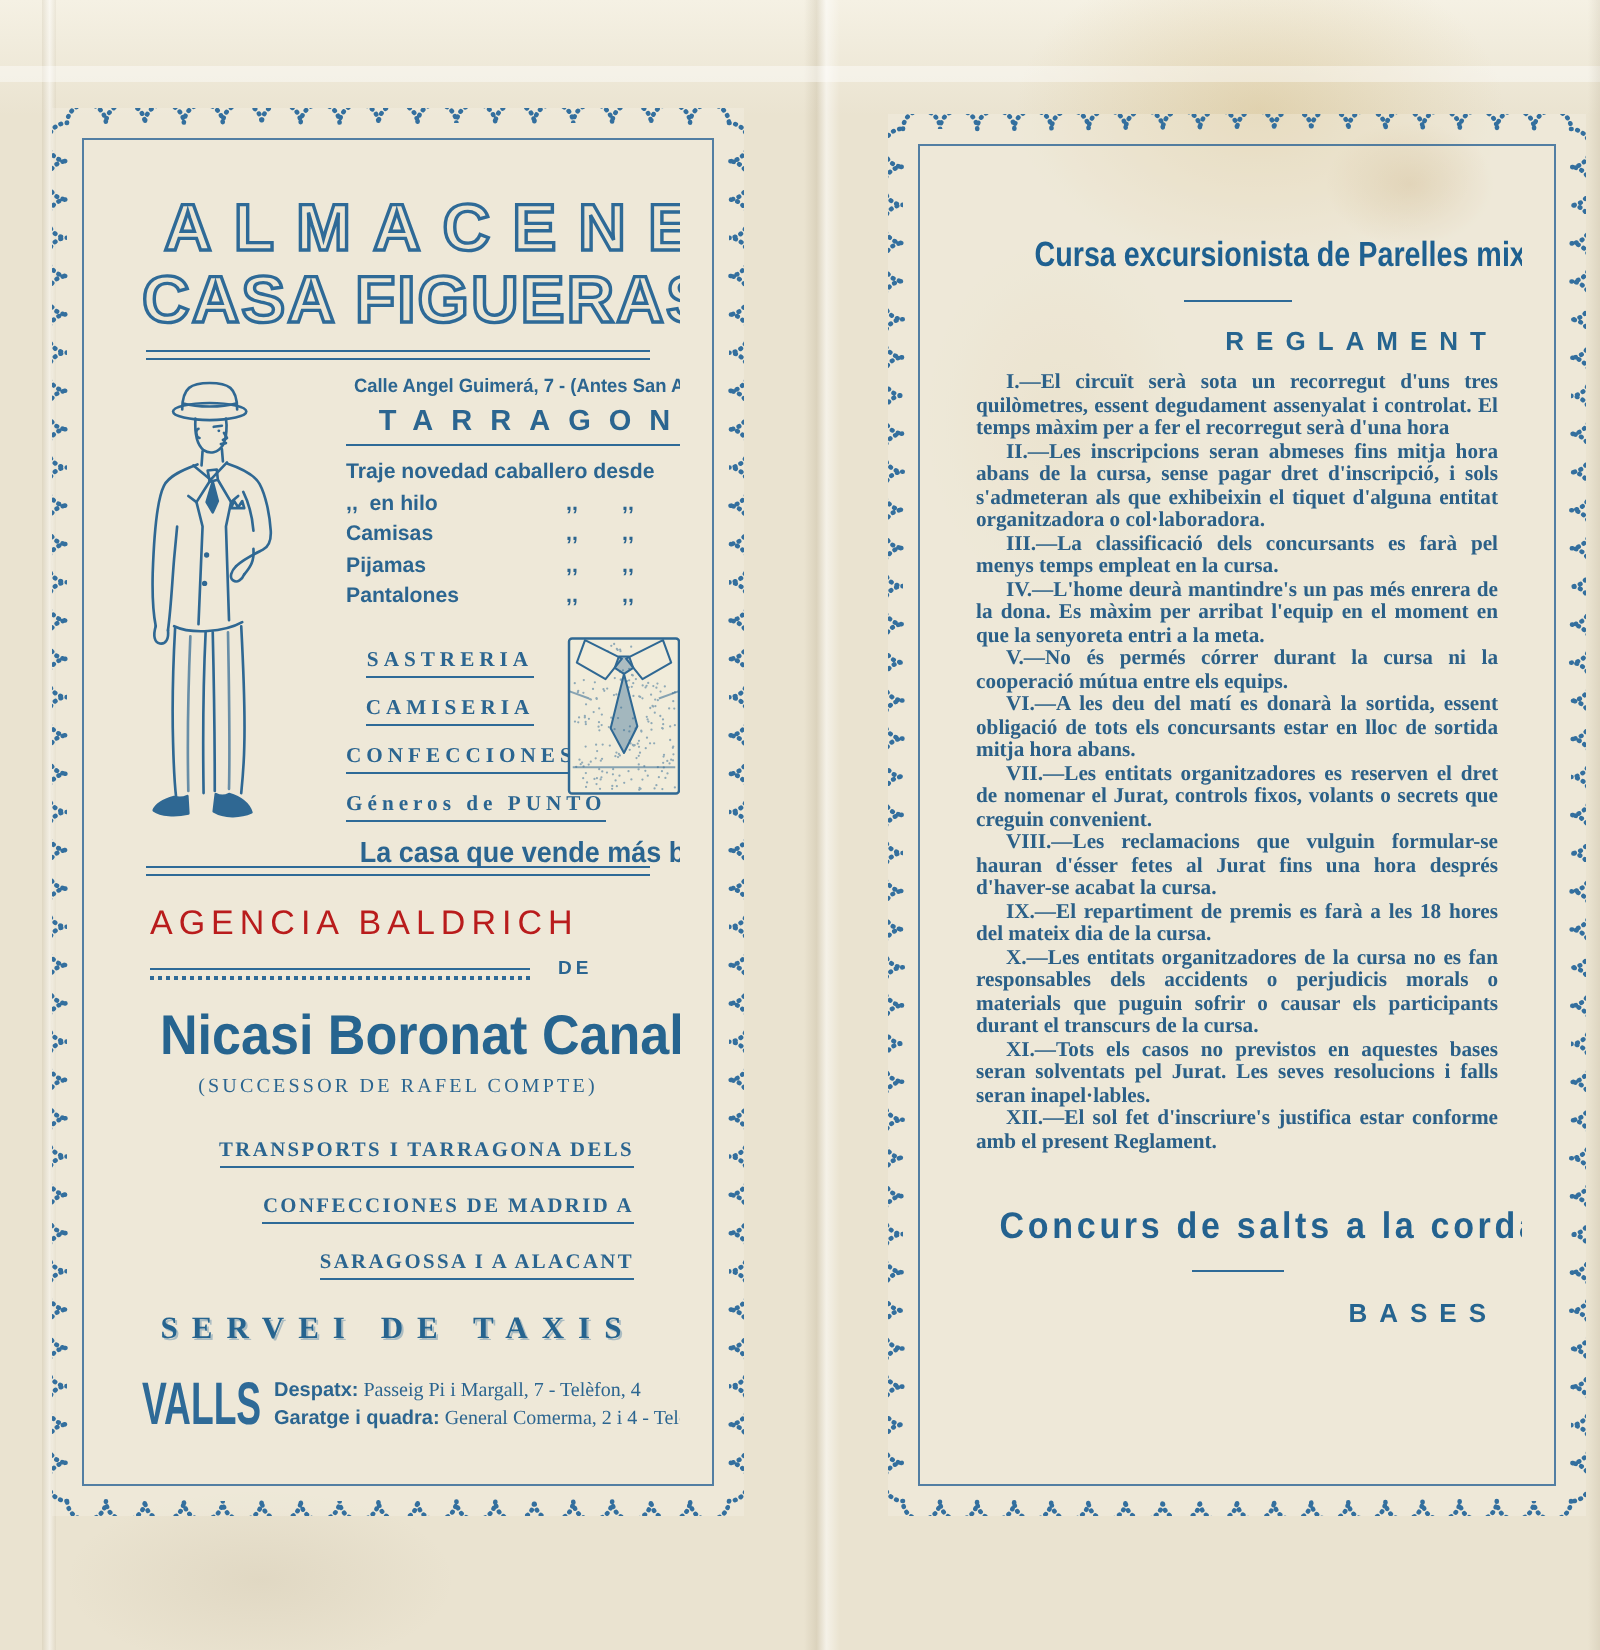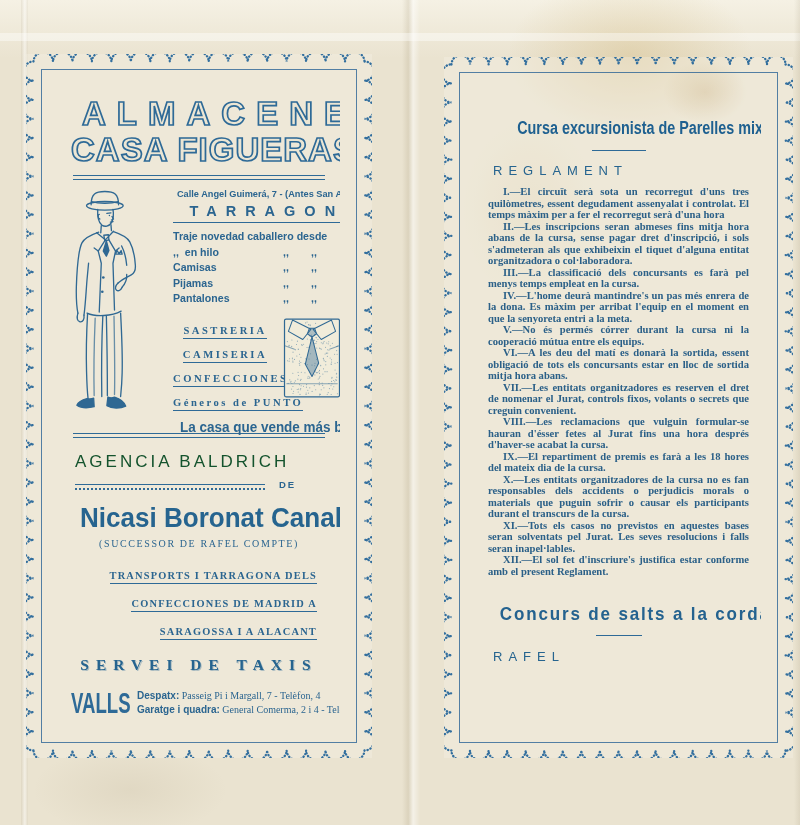--- a/index.html
+++ b/index.html
@@ -49,21 +49,21 @@
   .prow .pd{text-align:center;}
   .prow .pp{text-align:right;}
   .svc-row{position:relative;margin-top:13px;height:96px;}
   .svc{width:104px;text-align:center;}
   .svc div{display:inline-block;font-weight:bold;font-size:10.6px;letter-spacing:2.5px;
     border-bottom:1px solid #2e6a97;padding-bottom:2px;margin-bottom:5px;white-space:nowrap;}
   .shirt{position:absolute;right:30px;top:-2px;width:58px;height:80px;}
   .tagline{font-family:"Liberation Sans",sans-serif;font-weight:bold;font-size:14.5px;white-space:nowrap;
     text-align:center;margin:3px 0 0 0;transform:scaleX(.93);transform-origin:center;}
   .agrow{margin-top:14px;}
-  .agencia{font-family:"Liberation Sans",sans-serif;font-size:17px;letter-spacing:3px;color:#14532d;margin-left:4px;}
+  .agencia{font-family:"Liberation Sans",sans-serif;font-size:17px;letter-spacing:3px;color:#b91c1c;margin-left:4px;}
   .derow{display:flex;align-items:flex-end;margin:7px 0 0 4px;}
   .deline{width:190px;border-top:1.6px solid #2e6a97;border-bottom:2px dotted #2e6a97;height:3px;}
   .delabel{font-family:"Liberation Sans",sans-serif;font-size:9.5px;font-weight:bold;letter-spacing:2px;margin-left:14px;}
   .pname{font-family:"Liberation Sans",sans-serif;font-weight:bold;font-size:28px;text-align:center;
     margin-top:12px;white-space:nowrap;transform:scaleX(.93);transform-origin:center;color:#26648f;}
   .succ{font-size:10px;letter-spacing:1.6px;text-align:center;margin-top:4px;}
   .transport{margin:16px 10px 0 0;text-align:right;}
   .transport div{display:inline-block;font-size:10.4px;font-weight:bold;letter-spacing:1.2px;
     border-bottom:1px solid #2e6a97;padding-bottom:2px;margin-bottom:9px;white-space:nowrap;}
   .taxi{font-weight:bold;font-size:15.5px;letter-spacing:7px;text-align:center;margin-top:7px;
@@ -74,22 +74,22 @@
   .vlines{margin-left:-8px;font-size:10px;line-height:14px;white-space:nowrap;}
   .vlines b{font-family:"Liberation Sans",sans-serif;font-size:10px;text-align:right;}
 
   
   .rp{padding:24px 12px 0 12px;}
   .race-title{text-align:center;margin:0;white-space:nowrap;}
   .race-title span{display:inline-block;font-family:"Liberation Sans",sans-serif;font-weight:bold;
     font-size:17.5px;color:#1e6090;transform:scaleX(.82);transform-origin:center;}
   .shortrule{width:54px;border-top:1.8px solid #2e6a97;margin:10px auto 12px auto;}
   .shortrule.b{width:46px;margin:9px auto 13px auto;}
-  .sechead{font-family:"Liberation Sans",sans-serif;font-weight:normal;font-size:13px;letter-spacing:6px;
-    text-align:left;color:#26648f;margin:0 0 8px 5px;}
+  .sechead{font-family:"Liberation Sans",sans-serif;font-weight:bold;font-size:13px;letter-spacing:6px;
+    text-align:right;color:#26648f;margin:0 0 8px 5px;}
   .paras p{margin:0;font-size:10.6px;line-height:11.5px;font-weight:bold;text-align:justify;
     text-indent:15px;color:#2b6088;}
   .concurs{text-align:center;margin:22px 0 0 0;white-space:nowrap;}
   .concurs span{display:inline-block;font-family:"Liberation Sans",sans-serif;font-size:18.5px;
     letter-spacing:2px;font-weight:bold;color:#24628f;transform:scaleX(.92);transform-origin:center;}
 </style>
 </head>
 <body>
 
 <div class="crease-left"></div>
@@ -467,16 +467,16 @@
           <p>VII.—Les entitats organitzadores es reserven el dret de nomenar el Jurat, controls fixos, volants o secrets que creguin convenient.</p>
           <p>VIII.—Les reclamacions que vulguin formular-se hauran d'ésser fetes al Jurat fins una hora després d'haver-se acabat la cursa.</p>
           <p>IX.—El repartiment de premis es farà a les 18 hores del mateix dia de la cursa.</p>
           <p>X.—Les entitats organitzadores de la cursa no es fan responsables dels accidents o perjudicis morals o materials que puguin sofrir o causar els participants durant el transcurs de la cursa.</p>
           <p>XI.—Tots els casos no previstos en aquestes bases seran solventats pel Jurat. Les seves resolucions i falls seran inapel·lables.</p>
           <p>XII.—El sol fet d'inscriure's justifica estar conforme amb el present Reglament.</p>
         </div>
 
       <h2 class="concurs"><span>Concurs de salts a la corda</span></h2>
       <div class="shortrule b"></div>
-      <div class="sechead">RAFEL</div>
+      <div class="sechead">BASES</div>
     </div>
   </div>
 </div>
 
 </body></html>

